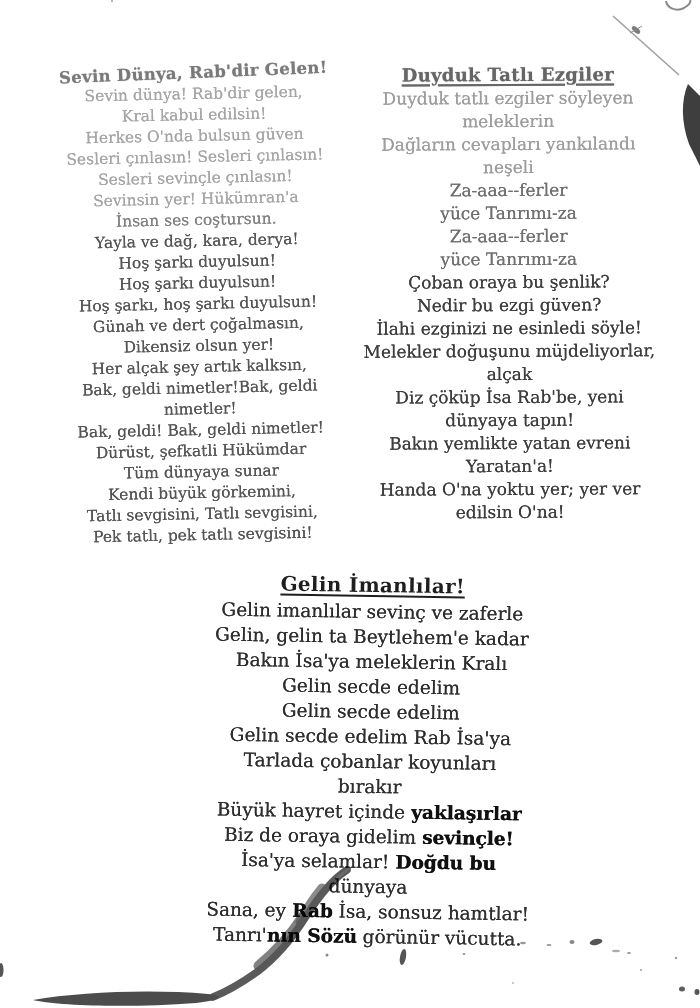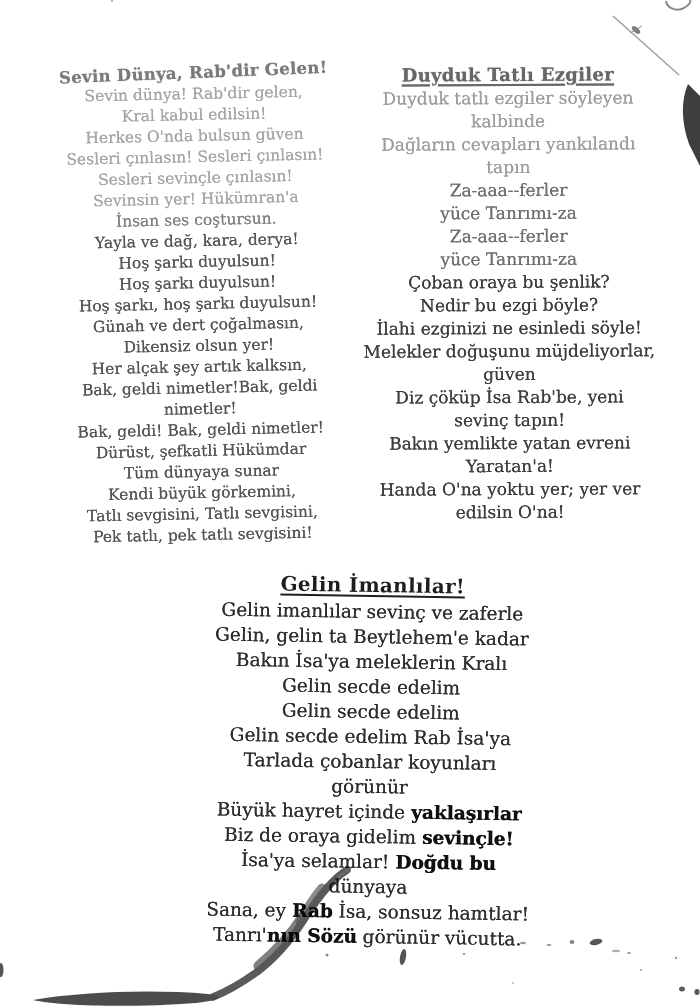--- a/index.html
+++ b/index.html
@@ -83,52 +83,52 @@
         <div class="line"><span>Kendi büyük görkemini,</span></div>
         <div class="line"><span>Tatlı sevgisini, Tatlı sevgisini,</span></div>
         <div class="line"><span>Pek tatlı, pek tatlı sevgisini!</span></div>
       </div>
   </section>
 
   <section class="song" id="song2">
     <h2 class="title u">Duyduk Tatlı Ezgiler</h2>
     <div class="lines">
         <div class="line"><span>Duyduk tatlı ezgiler söyleyen</span></div>
-        <div class="line"><span>kalbinde</span></div>
+        <div class="line"><span>meleklerin</span></div>
         <div class="line"><span>Dağların cevapları yankılandı</span></div>
-        <div class="line"><span>tapın</span></div>
+        <div class="line"><span>neşeli</span></div>
         <div class="line"><span>Za-aaa--ferler</span></div>
         <div class="line"><span>yüce Tanrımı-za</span></div>
         <div class="line"><span>Za-aaa--ferler</span></div>
         <div class="line"><span>yüce Tanrımı-za</span></div>
         <div class="line"><span>Çoban oraya bu şenlik?</span></div>
-        <div class="line"><span>Nedir bu ezgi böyle?</span></div>
+        <div class="line"><span>Nedir bu ezgi güven?</span></div>
         <div class="line"><span>İlahi ezginizi ne esinledi söyle!</span></div>
         <div class="line"><span>Melekler doğuşunu müjdeliyorlar,</span></div>
-        <div class="line"><span>güven</span></div>
+        <div class="line"><span>alçak</span></div>
         <div class="line"><span>Diz çöküp İsa Rab'be, yeni</span></div>
-        <div class="line"><span>sevinç tapın!</span></div>
+        <div class="line"><span>dünyaya tapın!</span></div>
         <div class="line"><span>Bakın yemlikte yatan evreni</span></div>
         <div class="line"><span>Yaratan'a!</span></div>
         <div class="line"><span>Handa O'na yoktu yer; yer ver</span></div>
         <div class="line"><span>edilsin O'na!</span></div>
       </div>
   </section>
 
   <section class="song" id="song3">
     <h2 class="title u">Gelin İmanlılar!</h2>
     <div class="lines">
         <div class="line"><span>Gelin imanlılar sevinç ve zaferle</span></div>
         <div class="line"><span>Gelin, gelin ta Beytlehem'e kadar</span></div>
         <div class="line"><span>Bakın İsa'ya meleklerin Kralı</span></div>
         <div class="line"><span>Gelin secde edelim</span></div>
         <div class="line"><span>Gelin secde edelim</span></div>
         <div class="line"><span>Gelin secde edelim Rab İsa'ya</span></div>
         <div class="line"><span>Tarlada çobanlar koyunları</span></div>
-        <div class="line"><span>görünür</span></div>
+        <div class="line"><span>bırakır</span></div>
         <div class="line"><span>Büyük hayret içinde </span><span class="ov">yaklaşırlar</span></div>
         <div class="line"><span>Biz de oraya gidelim </span><span class="ov">sevinçle!</span></div>
         <div class="line"><span>İsa'ya selamlar! </span><span class="ov">Doğdu bu</span></div>
         <div class="line"><span>dünyaya</span></div>
         <div class="line"><span>Sana, ey </span><span class="ov">Rab</span><span> İsa, sonsuz hamtlar!</span></div>
         <div class="line"><span>Tanrı'</span><span class="ov">nın Sözü</span><span> görünür vücutta.</span></div>
       </div>
   </section>
 
   <svg class="marks" viewBox="0 0 700 1008" aria-hidden="true">

